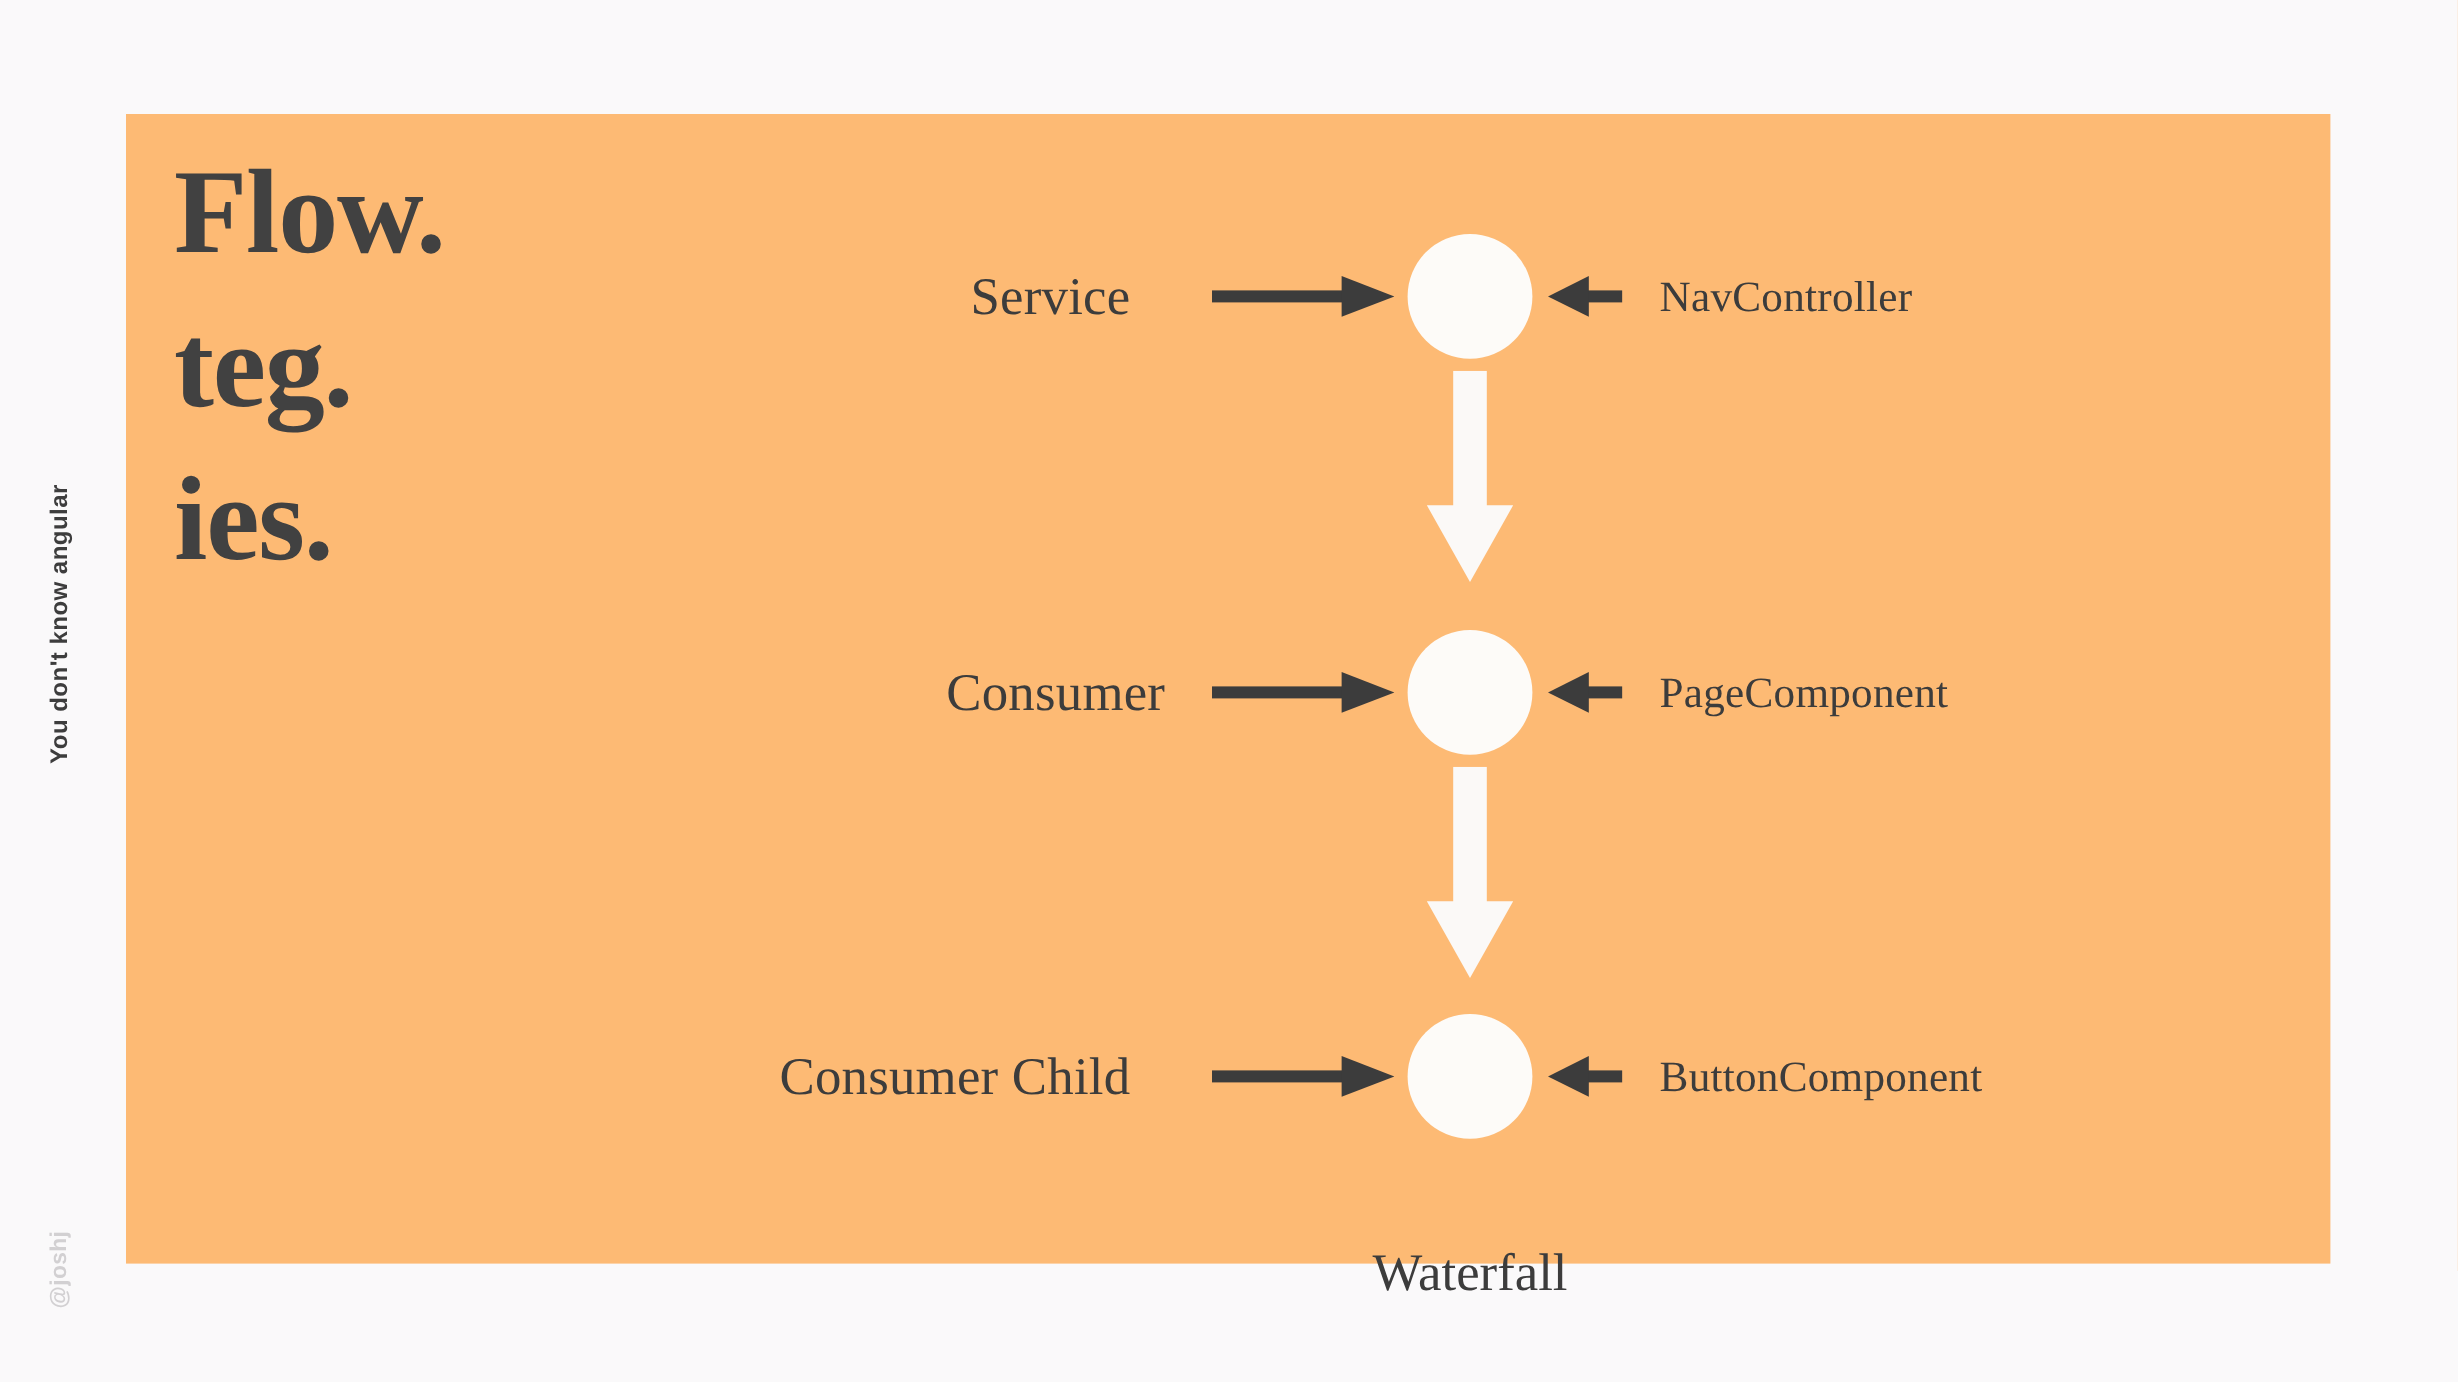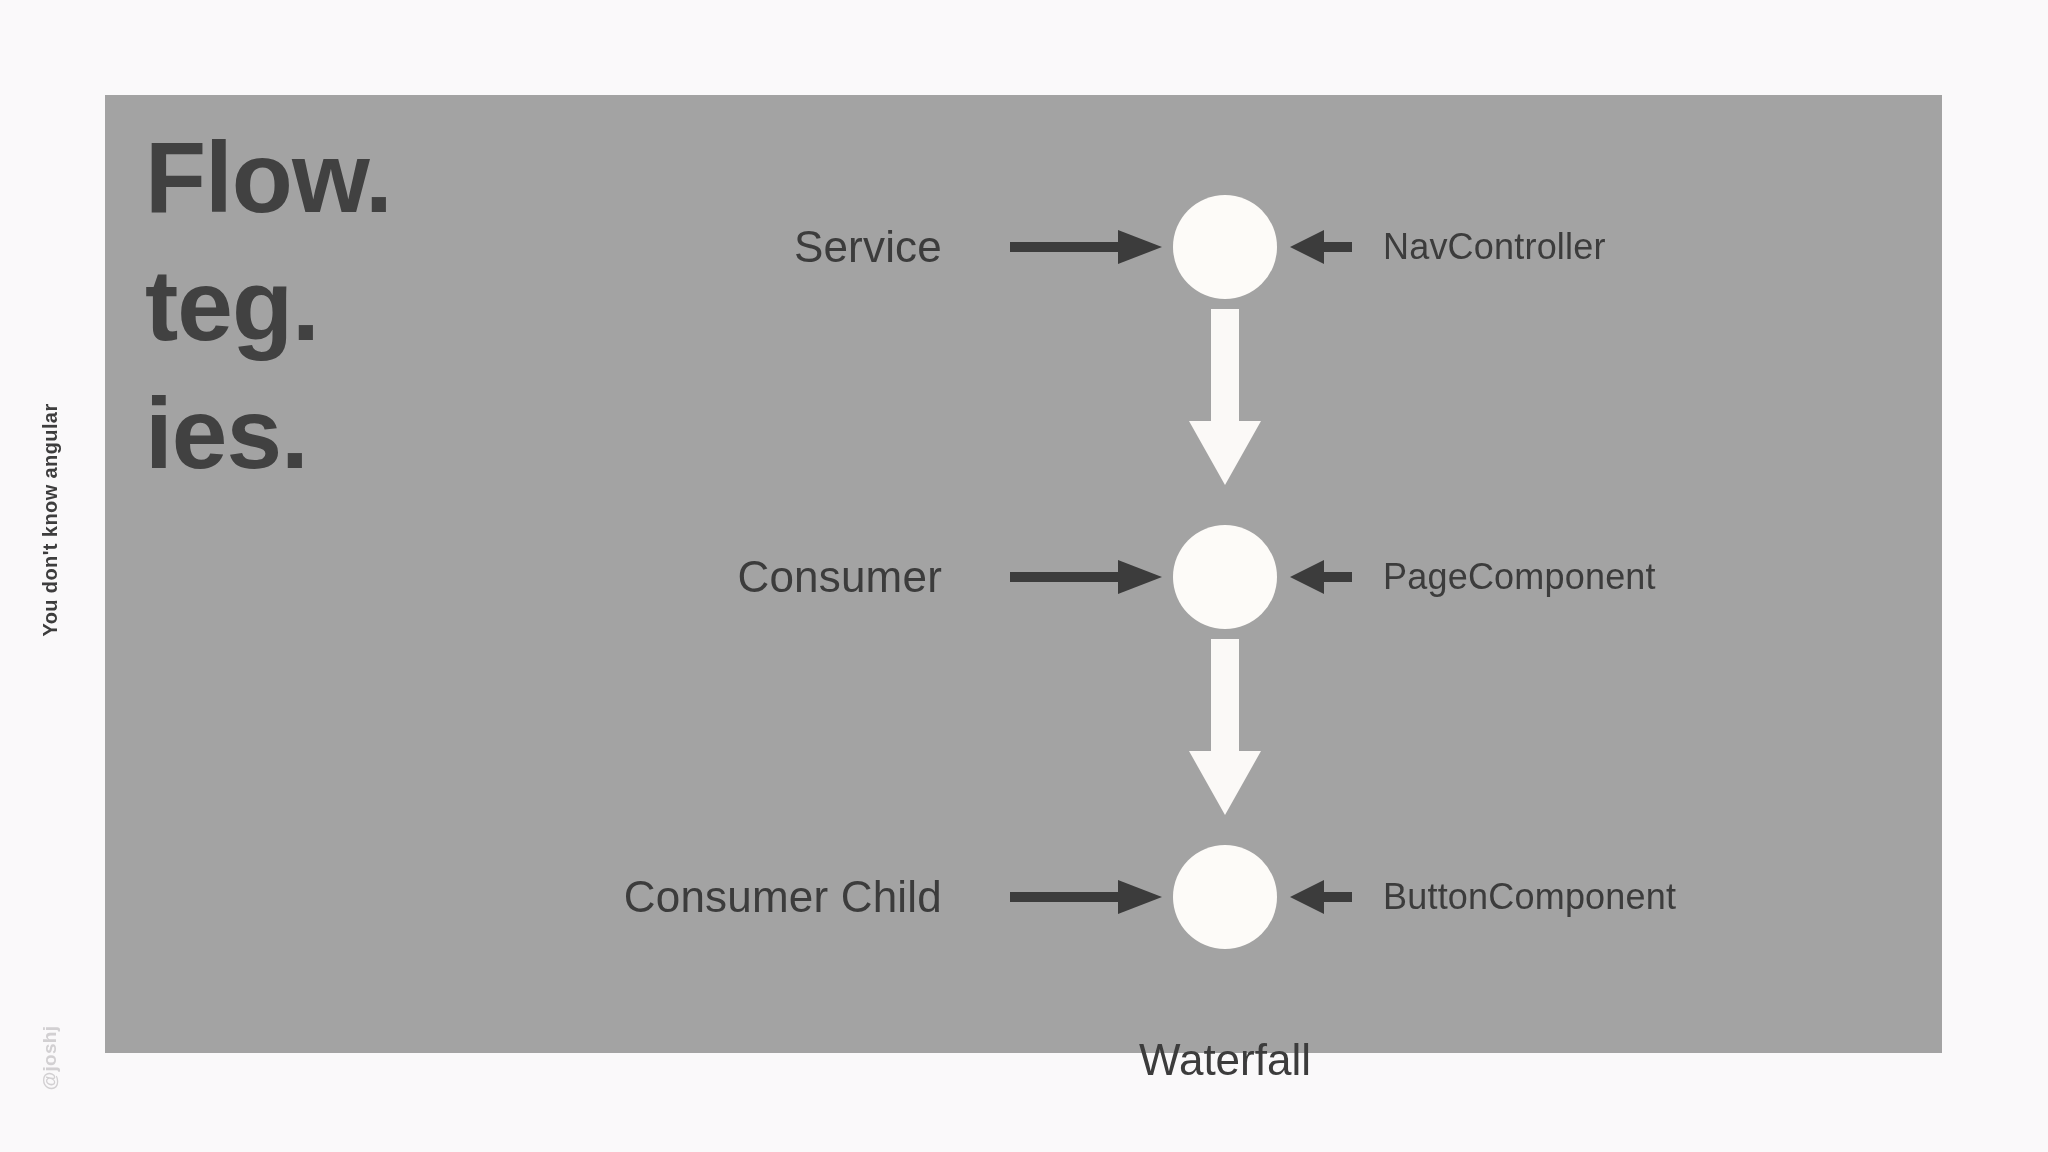--- a/index.html
+++ b/index.html
@@ -46,21 +46,22 @@
     color: #d2d0d2;
   }
 
   
   #slide-panel {
     position: absolute;
     left: 105px;
     top: 95px;
     width: 1837px;
     height: 958px;
-    background: #a3a3a3;
+    background: #fdba74;
+    font-family: Liberation Serif, serif;
   }
 
   
   #slide-title {
     position: absolute;
     left: 40px;
     top: 18px;
     color: #414141;
     font-size: 100px;
     font-weight: bold;
@@ -178,21 +179,21 @@
       <span class="label-right">NavController</span>
     </div>
 
     <div class="connector" style="top:182px;">
       <svg viewBox="0 0 104 182" width="104" height="182">
         <rect x="38" y="0" width="28" height="122" fill="#fbf9f7"></rect>
         <polygon points="16,112 88,112 52,176" fill="#fbf9f7"></polygon>
       </svg>
     </div>
 
-    <div class="node-row" style="top:398px;">
+    <div class="node-row" style="top:398px;padding-left:29px;">
       <span class="label-left">Consumer</span>
       <svg class="arrow-in-right" viewBox="0 0 152 38">
         <rect x="0" y="14" width="116" height="10" fill="#3c3c3c"></rect>
         <polygon points="108,2 152,19 108,36" fill="#3c3c3c"></polygon>
       </svg>
       <div class="node-circle"></div>
       <svg class="arrow-in-left" viewBox="0 0 62 38">
         <rect x="26" y="14" width="36" height="10" fill="#3c3c3c"></rect>
         <polygon points="34,2 0,19 34,36" fill="#3c3c3c"></polygon>
       </svg>

